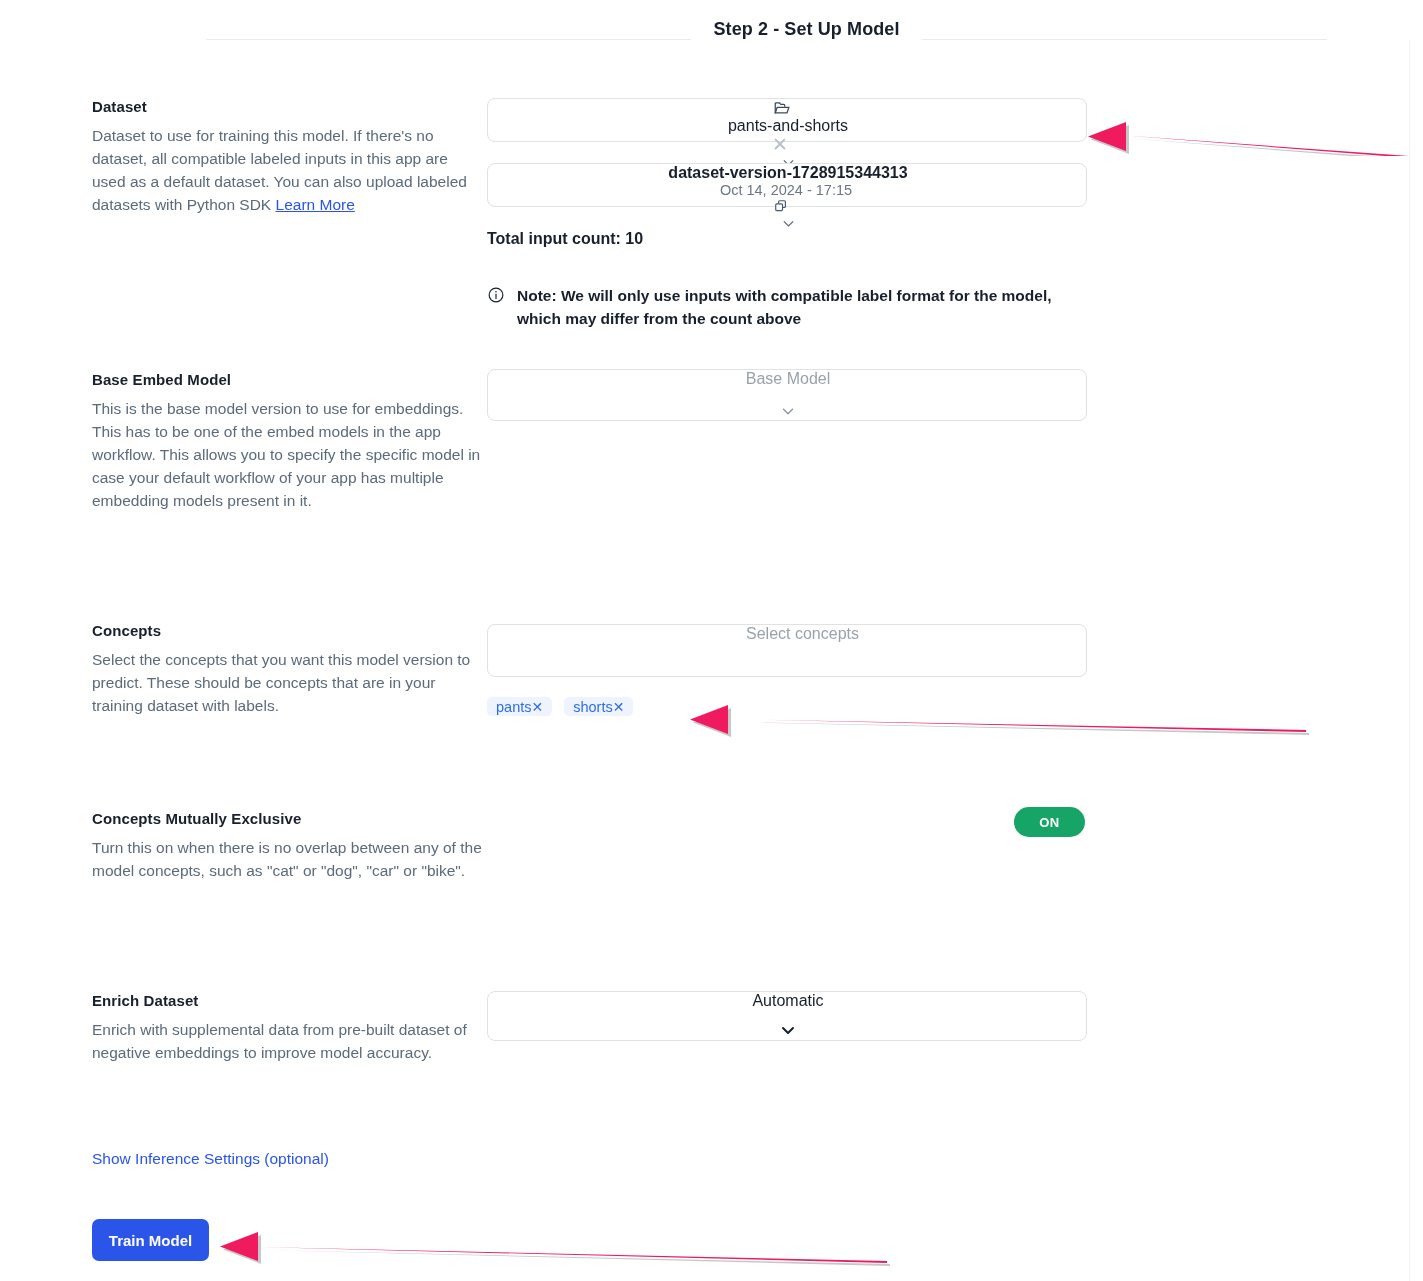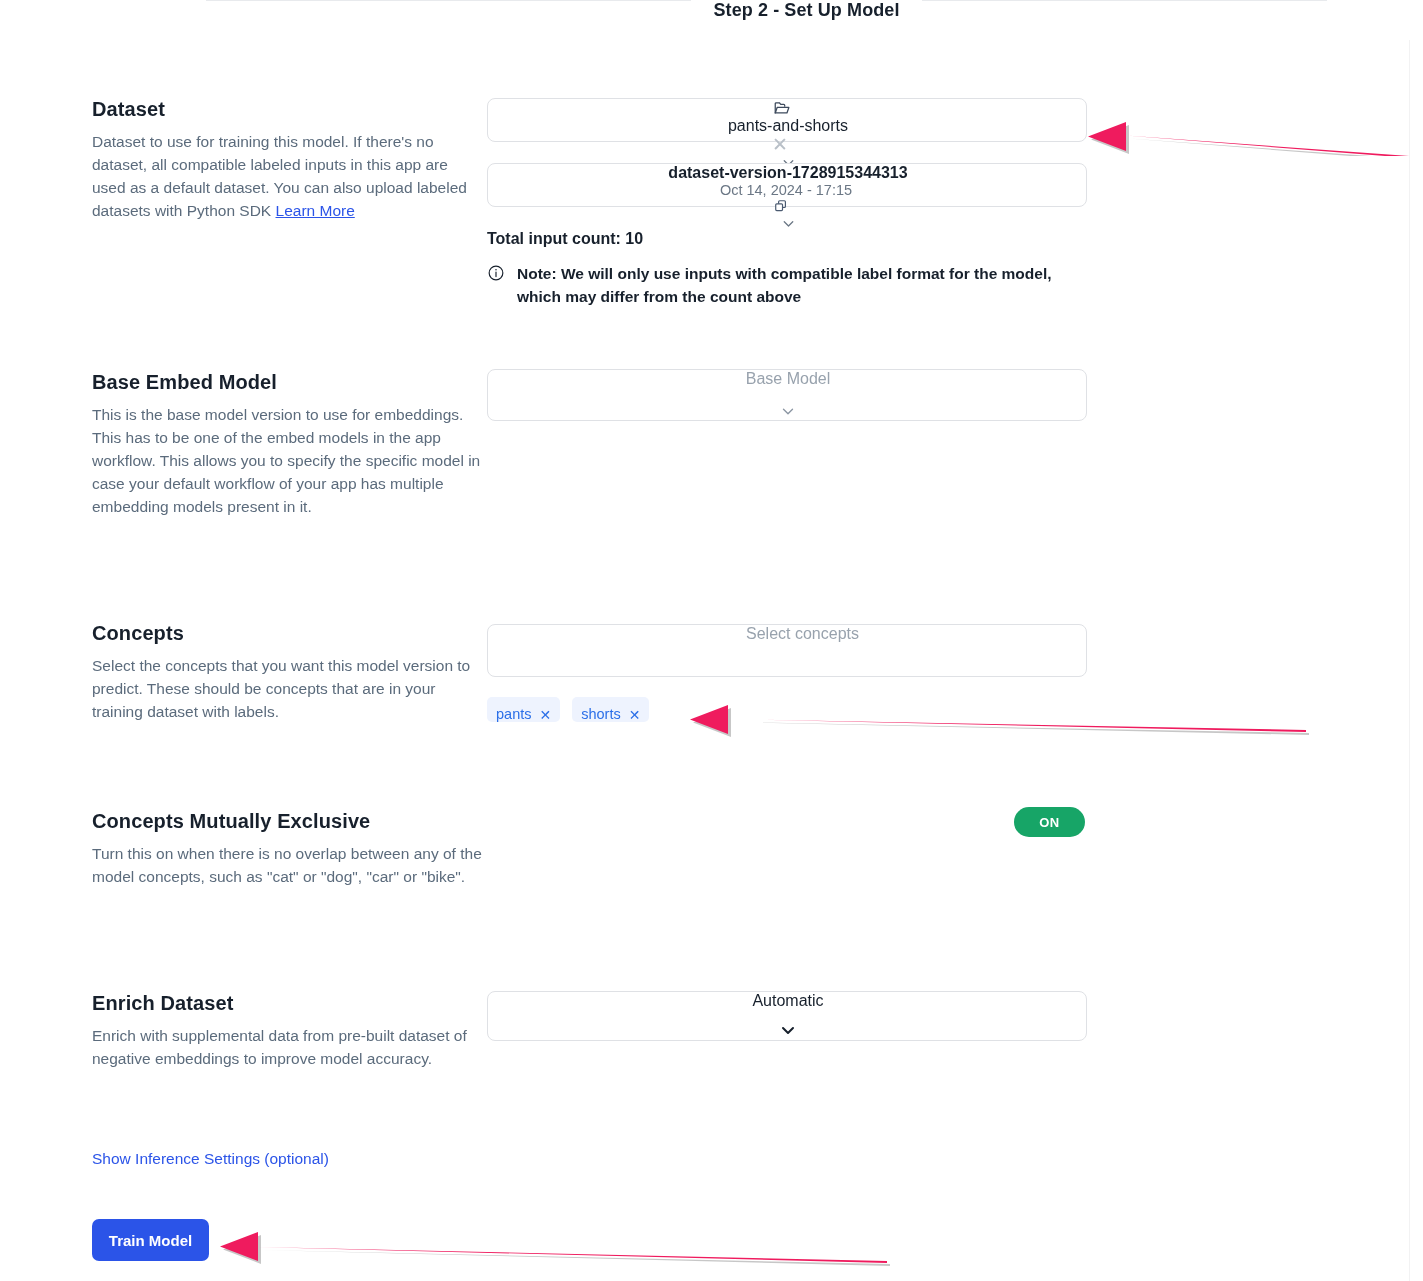--- a/index.html
+++ b/index.html
@@ -16,21 +16,21 @@
     overflow: hidden;
   }
 
   
   .step-header {
     position: absolute;
     top: 0; left: 0;
     width: 1423px;
     height: 40px;
     display: flex;
-    align-items: flex-start;
+    align-items: flex-end;
     justify-content: center;
   }
   .step-header .rule {
     height: 1px;
     background: #e8eaed;
     flex: 0 0 auto;
   }
   .step-header .rule.left  { width: 485px; margin-left: 110px; }
   .step-header .rule.right { width: 405px; }
   .step-title {
@@ -48,21 +48,21 @@
     top: 40px; left: 0;
     width: 1410px;
     height: 1241px;
     background: #ffffff;
     border-right: 1px solid #f2f2f3;
   }
   .left-col { position: absolute; left: 92px; width: 390px; }
   .right-col { position: absolute; left: 487px; width: 600px; }
 
   .field-title {
-    font-size: 20px;
+    font-size: 15px;
     font-weight: 700;
     color: #17202c;
     margin: 0 0 9px 0;
     letter-spacing: .1px;
   }
   .field-desc {
     font-size: 15.5px;
     line-height: 23px;
     color: #5b6b7c;
     margin: 0;
@@ -121,41 +121,40 @@
   
   .count-line {
     font-size: 16px;
     font-weight: 700;
     color: #17202c;
     margin-top: 23px;
   }
   .note {
     display: flex;
     align-items: flex-start;
-    margin-top: 14px;
+    margin-top: 36px;
     max-width: 585px;
   }
   .note .info-icon { flex: 0 0 auto; margin-right: 12px; margin-top: 2px; }
   .note-text {
     font-size: 15.5px;
     font-weight: 600;
     line-height: 23px;
     color: #17202c;
   }
 
   
   .chips { display: flex; gap: 12px; margin-top: 20px; }
   .chip {
     background: #eef3fe;
     border-radius: 5px;
-    height: 25px;
+    height: 19px;
     padding: 0 9px;
     display: inline-flex;
-    align-items: flex-end;
-    gap: 8px;
+    align-items: center;
     font-size: 14.5px;
     color: #2b6fe8;
     cursor: pointer;
   }
   .chip .chip-x { font-size: 14px; color: #2b6fe8; line-height: 1; }
 
   
   .toggle {
     position: absolute;
     left: 1014px;

